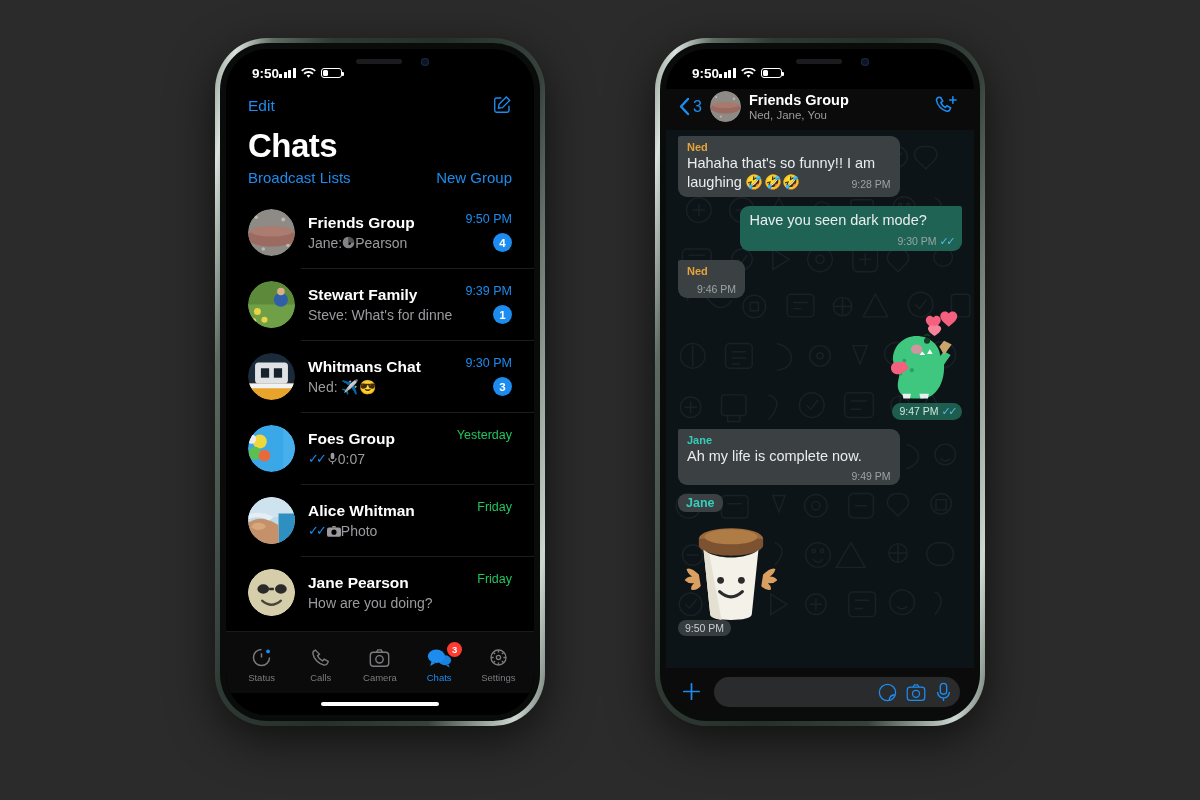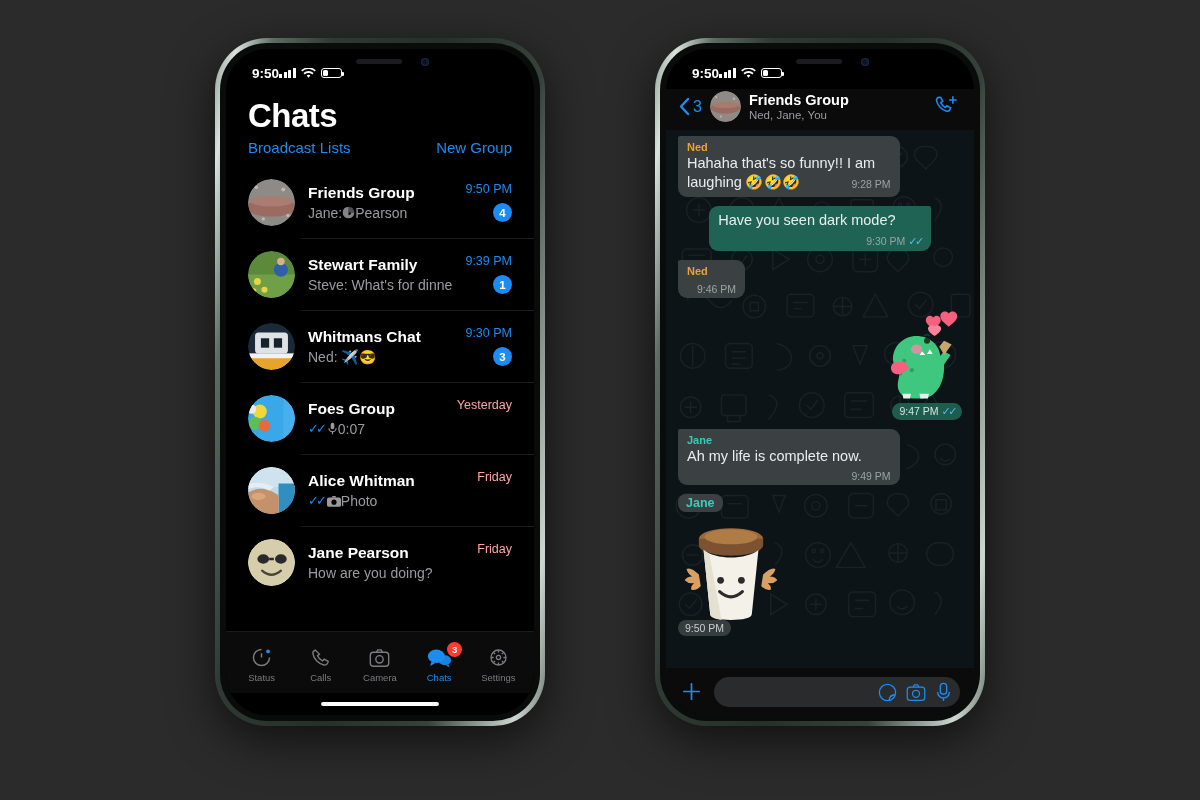--- a/index.html
+++ b/index.html
@@ -80,21 +80,21 @@
 
   .chatlist { flex:1; overflow:hidden; }
   .chat-row { display:flex; align-items:center; gap:13px; padding: 9px 22px 9px 22px; height:72px; position:relative; }
   .chat-row + .chat-row::before{content:"";position:absolute;top:0;left:75px;right:0;height:1px;background:#1c1c1e;}
   .avatar { width:47px; height:47px; border-radius:50%; flex:0 0 47px; overflow:hidden; position:relative; }
   .chat-mid { flex:1; min-width:0; }
   .chat-name { font-size:15.5px; font-weight:700; color:#fff; white-space:nowrap; overflow:hidden; text-overflow:ellipsis; }
   .chat-prev { font-size:14px; color:#9b9b9f; margin-top:3px; white-space:nowrap; overflow:hidden; text-overflow:ellipsis; display:flex; align-items:center; }
   .chat-right { display:flex; flex-direction:column; align-items:flex-end; gap:7px; flex:0 0 auto; }
   .chat-time { font-size:12.5px; }
-  .chat-time.blue{color:#1c8cf0}.chat-time.grey{color:#fca5a5}
+  .chat-time.blue{color:#1c8cf0}.chat-time.grey{color:#22c55e}
   .badge { min-width:19px; height:19px; border-radius:10px; background:#1c8cf0; color:#fff; font-size:11.5px; font-weight:600; display:flex; align-items:center; justify-content:center; padding:0 5px; }
   .ticks { color:#1c8cf0; font-size:13px; letter-spacing:-3px; margin-right:3px; }
 
   
   .tabbar { height:62px; background:#0b0b0b; border-top:1px solid #1a1a1a; display:flex; align-items:center; justify-content:space-around; padding: 4px 6px 0; }
   .tab { display:flex; flex-direction:column; align-items:center; gap:3px; position:relative; width:58px; }
   .tab .lbl { font-size:9.5px; color:#7b7b80; }
   .tab.active .lbl { color:#1c8cf0; }
   .tab-badge { position:absolute; top:-5px; right:6px; background:#ff3b30; color:#fff; font-size:9.5px; font-weight:700; min-width:15px; height:15px; border-radius:8px; display:flex; align-items:center; justify-content:center; padding:0 3px; }
   .homebar { height:22px; display:flex; align-items:center; justify-content:center; background:#000; }
@@ -106,21 +106,21 @@
   .back { display:flex; align-items:center; gap:2px; color:#1c8cf0; font-size:16px; font-weight:500; }
   .conv-av { width:31px; height:31px; border-radius:50%; overflow:hidden; flex:0 0 31px; }
   .conv-meta { flex:1; min-width:0; }
   .conv-name { color:#fff; font-size:14.5px; font-weight:700; line-height:1.15; }
   .conv-sub { color:#9b9b9f; font-size:11.5px; margin-top:1px; }
   .call-icon { color:#1c8cf0; }
 
   .msgs { flex:1; position:relative; overflow:hidden; background:#0d1418; padding: 6px 12px 4px; }
   .doodle { position:absolute; inset:0; opacity:.5; }
   .mrow { position:relative; display:flex; margin-bottom:9px; z-index:2; }
-  .mrow.out { justify-content:center; }
+  .mrow.out { justify-content:flex-end; }
   .bubble { max-width:78%; border-radius:9px; padding:5px 9px 5px 9px; position:relative; }
   .bubble.in  { background:#3b4042; border-top-left-radius:2px; }
   .bubble.out { background:#1f6354; border-top-right-radius:2px; }
   .sender { font-size:11px; font-weight:700; margin-bottom:1px; }
   .sender.ned  { color:#e8a33d; }
   .sender.jane { color:#35cdba; }
   .btext { color:#e9edef; font-size:14.5px; line-height:1.3; }
   .meta { float:right; display:inline-flex; align-items:center; gap:3px; font-size:10.5px; color:#9aa3a6; margin:3px 0 0 10px; position:relative; top:2px; }
   .meta .tk { color:#53bdeb; font-size:11px; letter-spacing:-2.5px; }
   .clear { clear:both; }
@@ -165,20 +165,29 @@
               <path d="M8 1.2c2.6 0 5 1 6.8 2.6L16 2.4A11.9 11.9 0 0 0 8 -.6 11.9 11.9 0 0 0 0 2.4l1.2 1.4A10 10 0 0 1 8 1.2z" fill="#fff"></path>
             </svg>
             <span class="batt">
                 <b></b>
               </span>
           </div>
         </div>
 
         <div class="lp">
           <div class="lp-top">
+            <div class="lp-row1">
+              <span class="edit-btn">Edit</span>
+              <span class="compose-icon">
+                <svg width="19" height="19" viewBox="0 0 22 22" fill="none" stroke="#1c8cf0" stroke-width="1.6">
+                  <path d="M18.5 12.5V18a2 2 0 0 1-2 2H4a2 2 0 0 1-2-2V5.5a2 2 0 0 1 2-2h5.6"></path>
+                  <path d="M15.4 2.4l3.9 3.9-8.4 8.4-4.6.7.7-4.6z"></path>
+                </svg>
+              </span>
+            </div>
             <div class="lp-title">Chats</div>
             <div class="lp-row2">
               <span>Broadcast Lists</span>
               <span>New Group</span>
             </div>
           </div>
 
           <div class="chatlist" id="chatlist">
               <div class="chat-row">
                 <div class="avatar"><svg width="47" height="47" viewBox="0 0 40 40">

